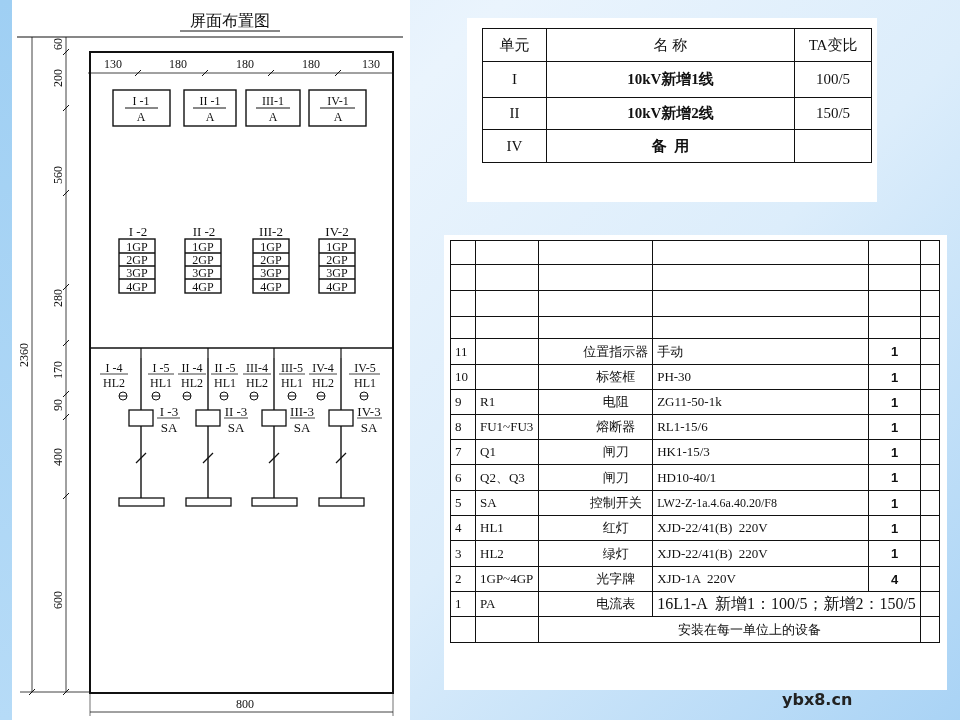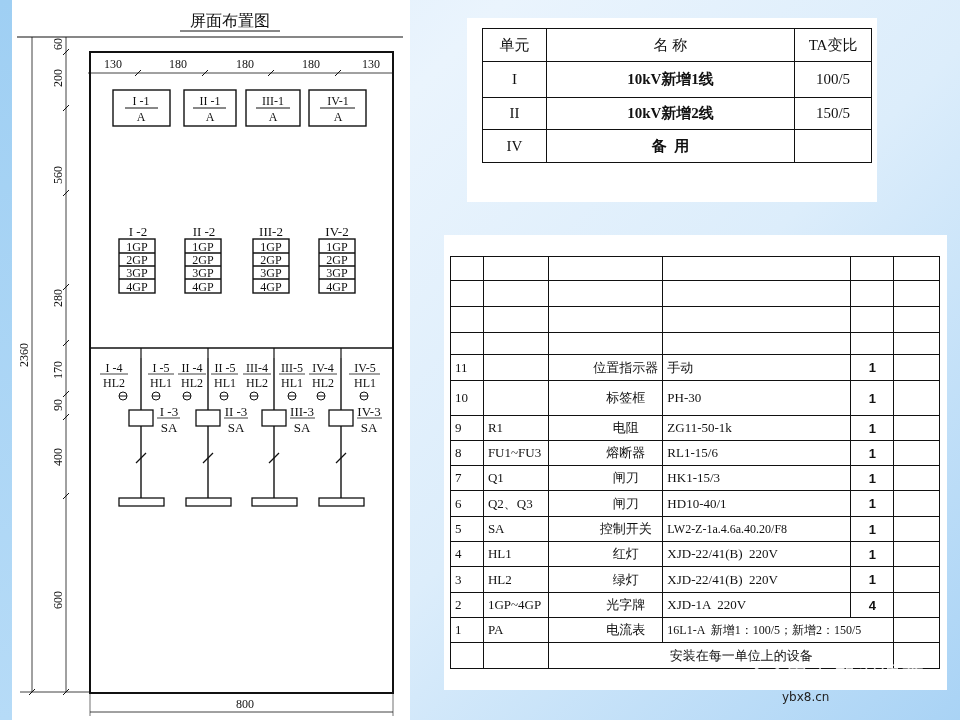--- a/index.html
+++ b/index.html
@@ -266,21 +266,21 @@
     <td>150/5</td>
   </tr>
   <tr style="height:33px">
     <td>IV</td>
     <td style="font-weight:bold;white-space:pre">备  用</td>
     <td></td>
   </tr>
 </tbody>
   </table>
 
-<table class="t2" style="left:450px;top:256px;width:490px;">
+<table class="t2" style="left:450px;top:240px;width:490px;">
   <colgroup>
     <col style="width:38px">
       <col style="width:67px">
       <col style="width:78px">
     <col style="width:197px">
       <col style="width:47px">
       <col style="width:63px">
   </colgroup>
   <tbody>
       <tr style="height:24px">
@@ -317,21 +317,21 @@
       </tr>
 
   <tr style="height:26px">
     <td>11</td>
         <td></td>
     <td class="c">位置指示器</td>
         <td>手动</td>
     <td class="qty">1</td>
         <td></td>
   </tr>
-  <tr style="height:35px">
+  <tr style="height:25px">
     <td>10</td>
         <td></td>
     <td class="c">标签框</td>
         <td>PH-30</td>
     <td class="qty">1</td>
         <td></td>
   </tr>
   <tr style="height:25px">
     <td>9</td>
         <td>R1</td>
@@ -393,29 +393,29 @@
         <td>1GP~4GP</td>
     <td class="c">光字牌</td>
         <td style="white-space:pre">XJD-1A  220V</td>
     <td class="qty">4</td>
         <td></td>
   </tr>
   <tr style="height:25px">
     <td>1</td>
         <td>PA</td>
     <td class="c">电流表</td>
-    <td colspan="2" style="white-space:pre;font-size:12px">16L1-A  新增1：100/5；新增2：150/5</td>
+    <td colspan="2" style="white-space:pre;font-size:16px">16L1-A  新增1：100/5；新增2：150/5</td>
     <td></td>
   </tr>
   <tr style="height:26px">
     <td></td>
         <td></td>
     <td colspan="3" class="c" style="border-left:none">安装在每一单位上的设备</td>
     <td></td>
   </tr>
 </tbody>
   </table>
 
 <div class="abs wm" style="left:752px;top:660px;">
   <span style="display:inline-block;width:26px;height:18px;border:2px solid rgba(255,255,255,.85);border-radius:50%;vertical-align:middle;"></span>
   <span style="font-size:22px;vertical-align:middle;letter-spacing:1px;">电力知识课堂</span>
 </div>
-<div class="abs" style="left:782px;top:690px;font-family:'DejaVu Sans',sans-serif;font-size:12px;font-weight:normal;color:#222;">ybx8.cn</div>
+<div class="abs" style="left:782px;top:690px;font-family:'DejaVu Sans',sans-serif;font-size:16px;font-weight:bold;color:#222;">ybx8.cn</div>
 
 </body></html>

